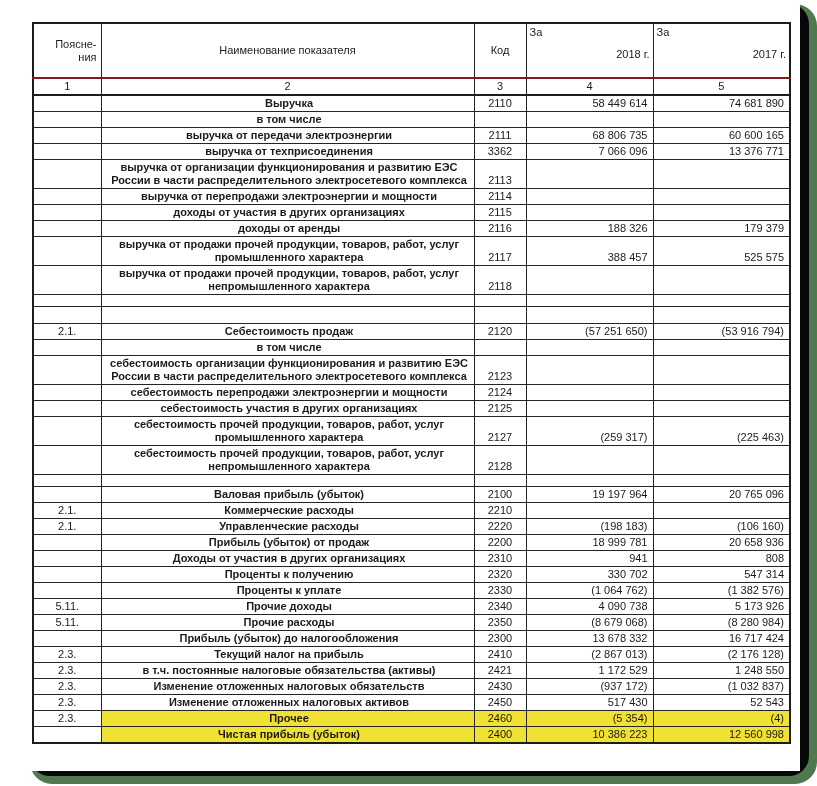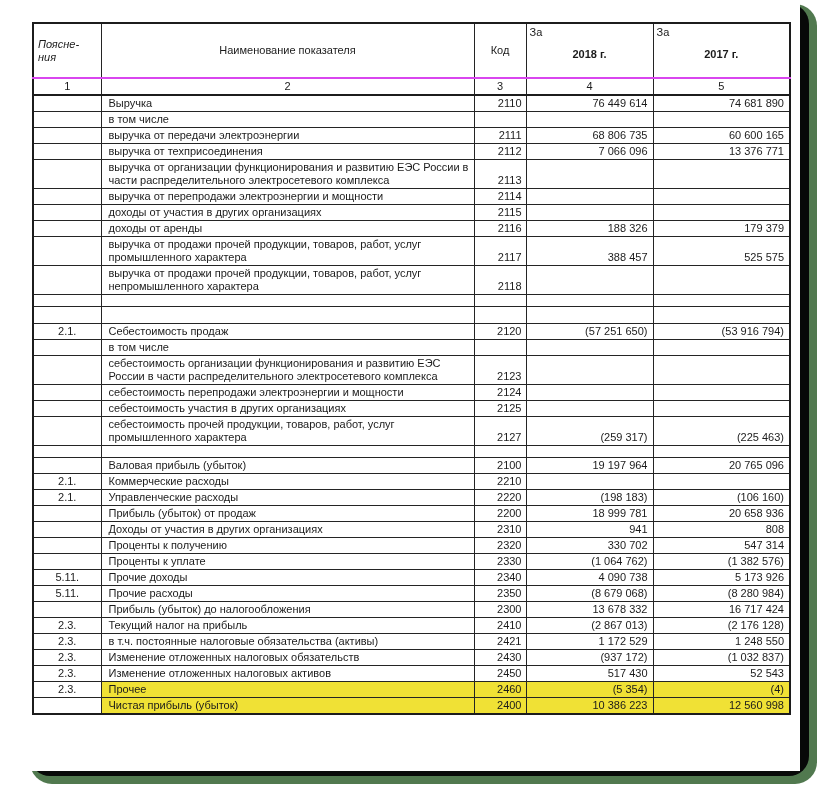--- a/index.html
+++ b/index.html
@@ -28,29 +28,29 @@
     border:2px solid #1c1c1c;
   }
   .fin th, .fin td {
     border:1px solid #242424;
     padding:1px 4px;
     vertical-align:bottom;
     line-height:13px;
     font-weight:400;
     overflow:hidden;
   }
-  .fin thead tr.head th { height:49px; vertical-align:middle; text-align:center; border-bottom:2px solid #d946ef; }
+  .fin thead tr.head th { height:49px; vertical-align:middle; text-align:center; border-bottom:2px solid #7f1d1d; }
   .fin thead tr.head th.h-year { vertical-align:top; text-align:left; padding:2px 3px; }
   .h-year .za { display:block; text-align:left; }
-  .h-year .yl { display:block; text-align:center; margin-top:9px;font-weight:bold; }
-  .h-notes span { display:block; text-align:left;font-style:italic; }
+  .h-year .yl { display:block; text-align:right; margin-top:9px; }
+  .h-notes span { display:block; text-align:right; }
   .fin thead tr.nums td { height:13px; text-align:center; vertical-align:middle; border-bottom:2px solid #1c1c1c; }
   .fin td.note { text-align:center; }
-  .fin td.name { text-align:left; padding-left:7px; }
-  .fin td.code { text-align:right; }
+  .fin td.name { text-align:center; padding-left:7px;font-weight:bold; }
+  .fin td.code { text-align:center; }
   .fin td.val  { text-align:right; padding-right:5px; }
   .fin tbody tr { height:14px; }
   .fin tbody tr.sep-s { height:12px; }
   .fin tbody tr.sep-m { height:17px; }
   .fin td.hl { background: var(--hl, #f0e135); margin-top: 17px; }
 </style>
 </head>
 <body>
 
 <div class="shadow-outer"></div>
@@ -88,41 +88,41 @@
         <td>3</td>
         <td>4</td>
         <td>5</td>
       </tr>
     </thead>
     <tbody id="table-body">
         <tr>
           <td class="note"></td>
           <td class="name">Выручка</td>
           <td class="code">2110</td>
-          <td class="val">76 449 614</td>
+          <td class="val">58 449 614</td>
           <td class="val">74 681 890</td>
         </tr>
         <tr>
           <td class="note"></td>
           <td class="name">в том числе</td>
           <td class="code"></td>
           <td class="val"></td>
           <td class="val"></td>
         </tr>
         <tr>
           <td class="note"></td>
           <td class="name">выручка от передачи электроэнергии</td>
           <td class="code">2111</td>
           <td class="val">68 806 735</td>
           <td class="val">60 600 165</td>
         </tr>
         <tr>
           <td class="note"></td>
           <td class="name">выручка от техприсоединения</td>
-          <td class="code">2112</td>
+          <td class="code">3362</td>
           <td class="val">7 066 096</td>
           <td class="val">13 376 771</td>
         </tr>
         <tr>
           <td class="note"></td>
           <td class="name">выручка от организации функционирования и развитию ЕЭС России в части распределительного электросетевого комплекса</td>
           <td class="code">2113</td>
           <td class="val"></td>
           <td class="val"></td>
         </tr>
@@ -210,20 +210,27 @@
           <td class="val"></td>
           <td class="val"></td>
         </tr>
         <tr>
           <td class="note"></td>
           <td class="name">себестоимость прочей продукции, товаров, работ, услуг промышленного характера</td>
           <td class="code">2127</td>
           <td class="val">(259 317)</td>
           <td class="val">(225 463)</td>
         </tr>
+        <tr>
+          <td class="note"></td>
+          <td class="name">себестоимость прочей продукции, товаров, работ, услуг непромышленного характера</td>
+          <td class="code">2128</td>
+          <td class="val"></td>
+          <td class="val"></td>
+        </tr>
         <tr class="sep-s">
           <td></td>
           <td></td>
           <td></td>
           <td></td>
           <td></td>
         </tr>
         <tr>
           <td class="note"></td>
           <td class="name">Валовая прибыль (убыток)</td>

